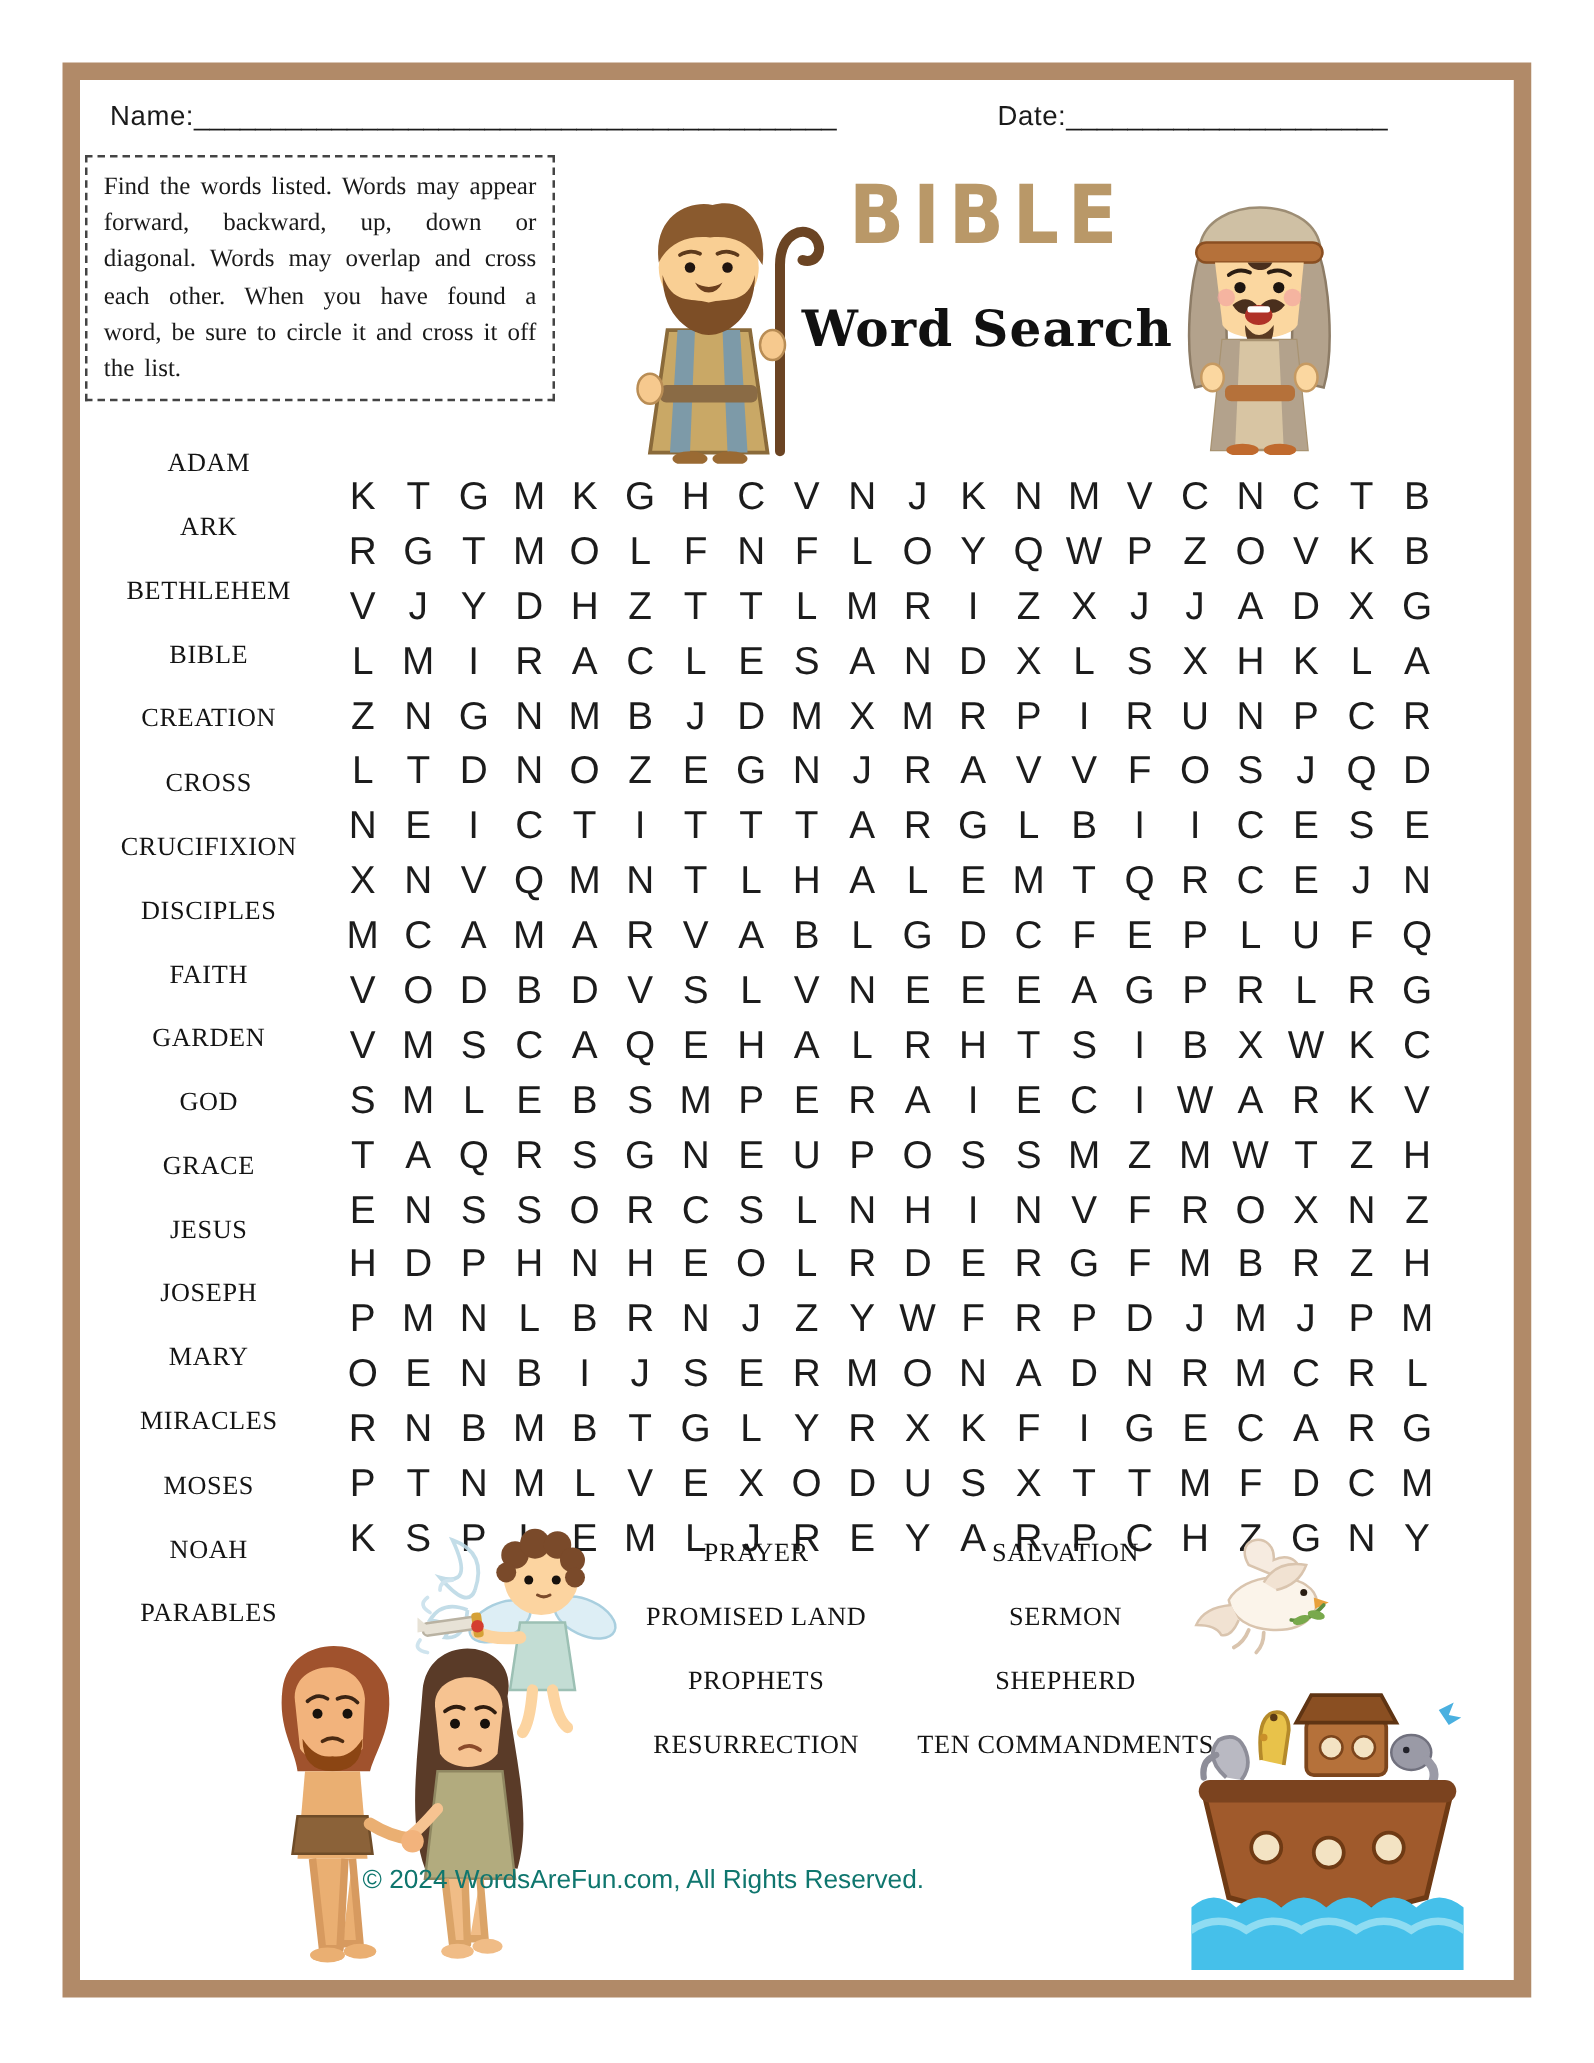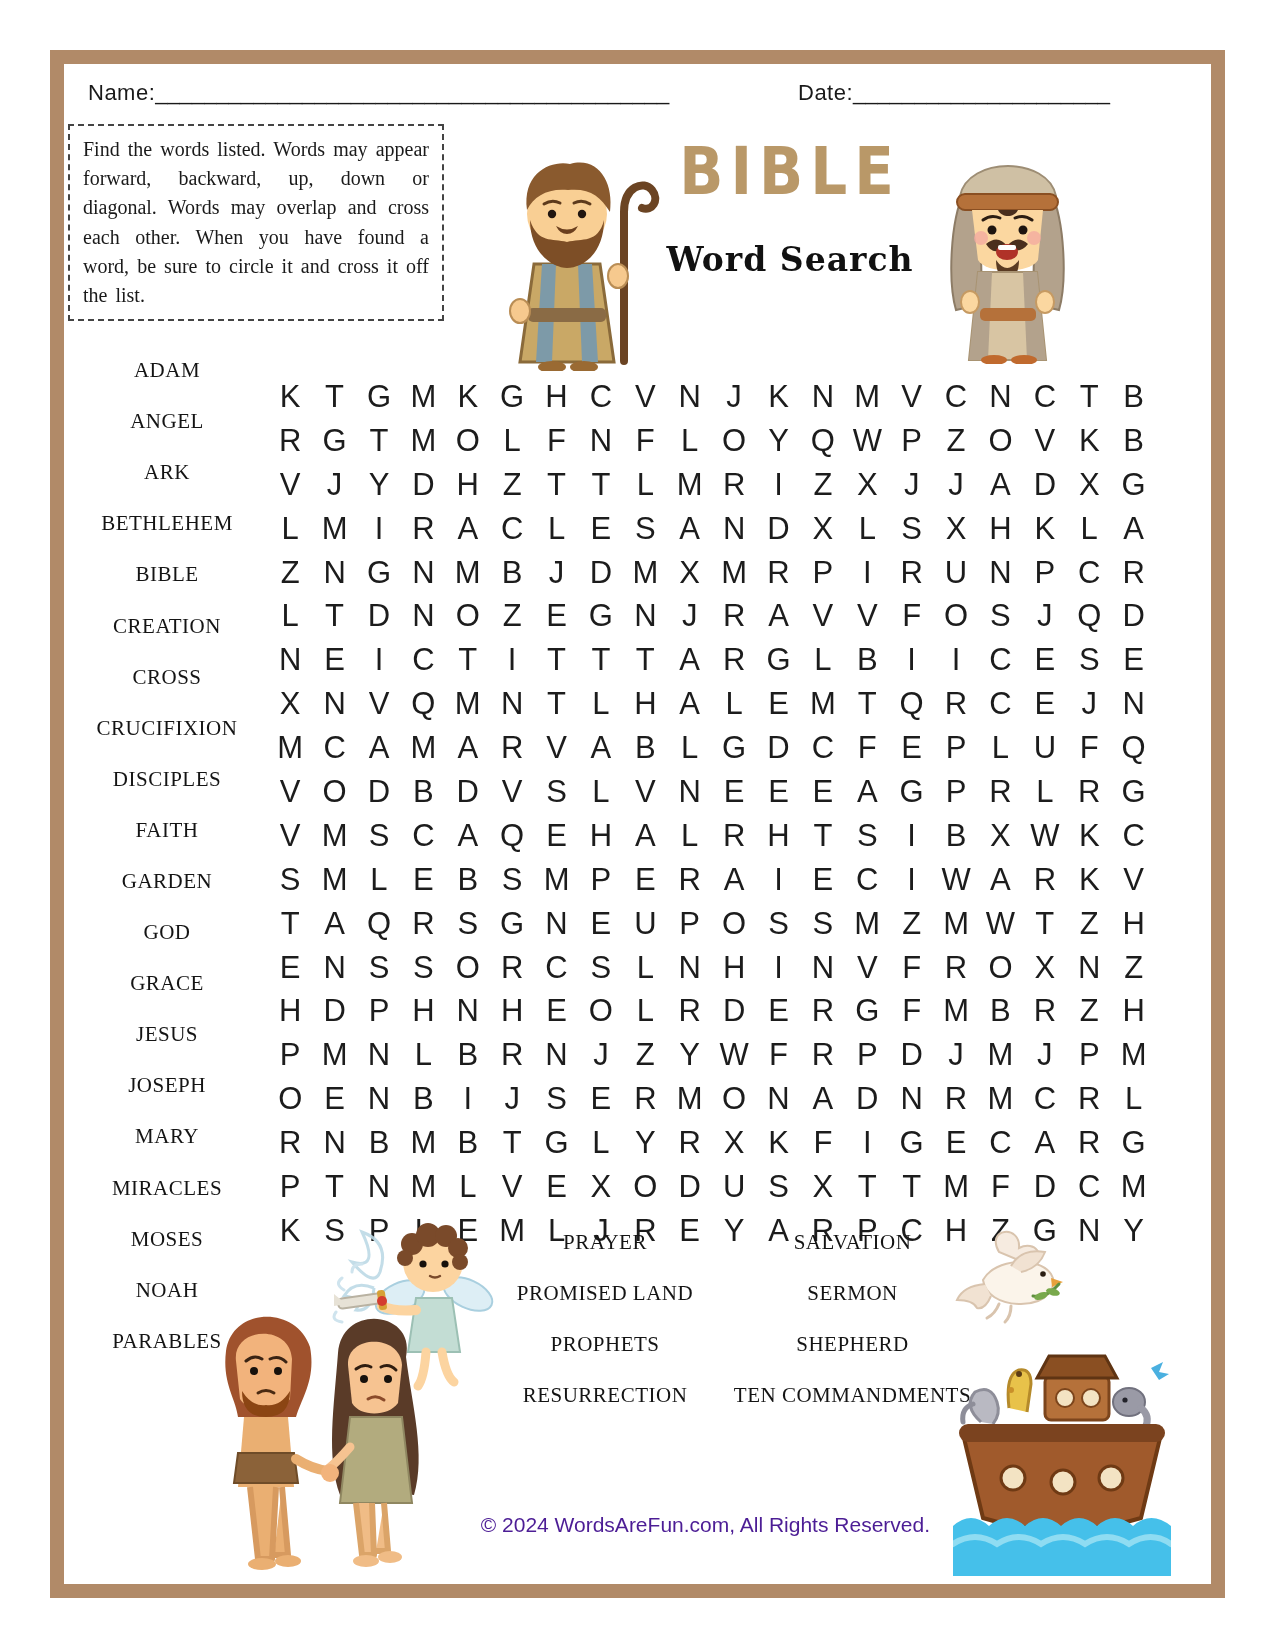--- a/index.html
+++ b/index.html
@@ -17,41 +17,41 @@
   
   .instr { left:68px; top:124px; width:376px; border:2px dashed #444; padding:9px 13px;
            font-family:"Liberation Serif", serif; font-size:20px; line-height:1.46;
            text-align:justify; word-spacing:3px; }
 
   
   .title-bible { left:660px; top:138px; width:260px; text-align:center;
                  font-family:"DejaVu Sans", sans-serif; font-weight:bold; font-size:58px;
                  color:#b99868; letter-spacing:7px; transform:scaleY(1.12); }
   .title-ws { left:610px; top:240px; width:360px; text-align:center;
-              font-family:"DejaVu Serif", serif; font-weight:bold; font-size:33px;
+              font-family:"DejaVu Serif", serif; font-weight:bold; font-size:40px;
               color:#111; letter-spacing:1px; }
 
   
   .wl { display:flex; flex-direction:column;text-align:center; }
   .wl .w { height:51.1px; display:flex; align-items:center; justify-content:center;
            font-family:"Liberation Serif", serif; font-size:21px; color:#141414;
            letter-spacing:0.5px; white-space:nowrap; }
   .wl-left  { left:62px;  top:345px;  width:210px; }
   .wl-mid   { left:455px; top:1217px; width:300px; }
   .wl-right { left:715px; top:1217px; width:275px; }
 
   
   .grid { left:268px; top:375px; width:888px; }
   .grid-row { display:flex; height:43.9px; }
   .grid-row span { width:44.4px; height:43.9px; display:flex; align-items:center;
                    justify-content:center; font-family:"Liberation Sans", sans-serif;
                    font-size:31px; color:#1c1c1c; }
 
-  .copyright { left:290px; top:1492px; width:640px; text-align:right; font-size:21px;
-               color:#4c1d95;margin-top:21px; }
+  .copyright { left:290px; top:1492px; width:640px; text-align:left; font-size:21px;
+               color:#0f766e; }
 
   svg { display:block; }
 </style>
 </head>
 <body>
 
 <div class="frame"></div>
 
 <div class="abs name-row"><span>Name:</span><span class="fill-line">__________________________________________</span></div>
 <div class="abs date-row"><span>Date:</span><span class="fill-line">_____________________</span></div>
@@ -106,21 +106,20 @@
   <path d="M107,140 L93,140 L97,228 L116,228 Z" fill="#b3a28c"></path>
   <rect x="50" y="176" width="56" height="13" rx="5" fill="#b5713a"></rect>
   <ellipse cx="40" cy="170" rx="9" ry="11" fill="#fbd7a0" stroke="#c69a62" stroke-width="2"></ellipse>
   <ellipse cx="115" cy="170" rx="9" ry="11" fill="#fbd7a0" stroke="#c69a62" stroke-width="2"></ellipse>
   <ellipse cx="64" cy="228" rx="13" ry="5" fill="#c06a2e"></ellipse>
   <ellipse cx="94" cy="228" rx="13" ry="5" fill="#c06a2e"></ellipse>
 </svg>
 
 <div class="abs wl wl-left" id="wl-left">
     <div class="w">ADAM</div>
-    <div class="w">ANGEL</div>
     <div class="w">ARK</div>
     <div class="w">BETHLEHEM</div>
     <div class="w">BIBLE</div>
     <div class="w">CREATION</div>
     <div class="w">CROSS</div>
     <div class="w">CRUCIFIXION</div>
     <div class="w">DISCIPLES</div>
     <div class="w">FAITH</div>
     <div class="w">GARDEN</div>
     <div class="w">GOD</div>

